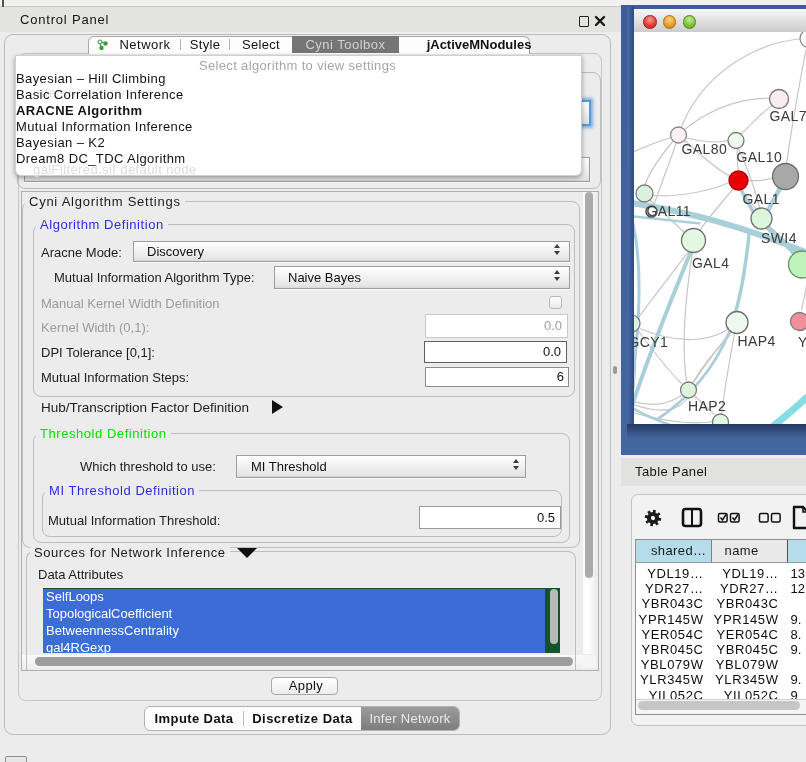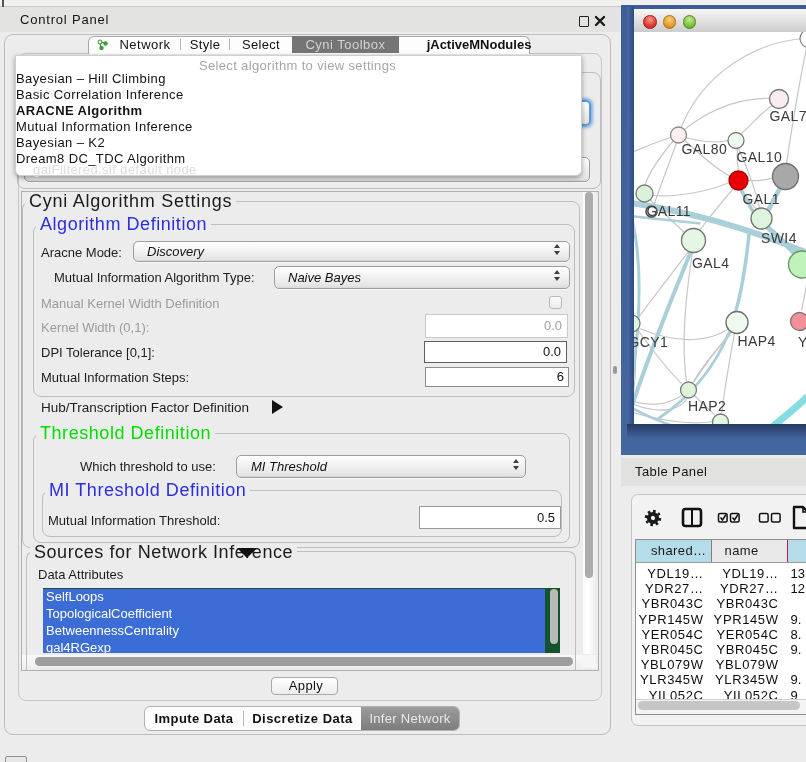--- a/index.html
+++ b/index.html
@@ -3,25 +3,25 @@
 <meta charset="utf-8">
 <style>
   html,body{margin:0;padding:0;}
   body{width:806px;height:762px;overflow:hidden;background:#ececec;
        font-family:"Liberation Sans",sans-serif;}
   #app{position:relative;width:806px;height:762px;overflow:hidden;}
   .abs{position:absolute;}
   .lbl{font-size:13px;font-weight:normal;color:#1d1d1d;white-space:nowrap;}
   .dis{color:#9b9b9b;}
   .grp{position:absolute;border:1px solid #bdbdbd;border-radius:8px;}
-  .gtitle{position:absolute;background:#ececec;padding:0 4px;font-size:18px;
+  .gtitle{position:absolute;background:#ececec;padding:0 4px;font-size:13px;
           white-space:nowrap;line-height:15px;letter-spacing:0.55px;}
-  .combo{position:absolute;border:1px solid #9e9e9e;border-radius:5px;
+  .combo{position:absolute;border:1px solid #9e9e9e;border-radius:0;
          background:linear-gradient(#ffffff,#f2f2f2 45%,#e4e4e4 90%,#d8d8d8);
-         box-shadow:0 1px 0 rgba(255,255,255,.7);font-style:italic;}
+         box-shadow:0 1px 0 rgba(255,255,255,.7);}
   .combo .ct{position:absolute;left:13px;top:0;font-size:13px;color:#111;white-space:nowrap;}
   .spin{position:absolute;width:9px;}
   .spin .up{width:0;height:0;border-left:3.5px solid transparent;border-right:3.5px solid transparent;
             border-bottom:4.5px solid #3c3c3c;margin-bottom:2.5px;}
   .spin .dn{width:0;height:0;border-left:3.5px solid transparent;border-right:3.5px solid transparent;
             border-top:4.5px solid #3c3c3c;}
   .tf{position:absolute;background:#fff;font-size:13px;color:#111;text-align:right;}
 </style>
 </head>
 <body>

